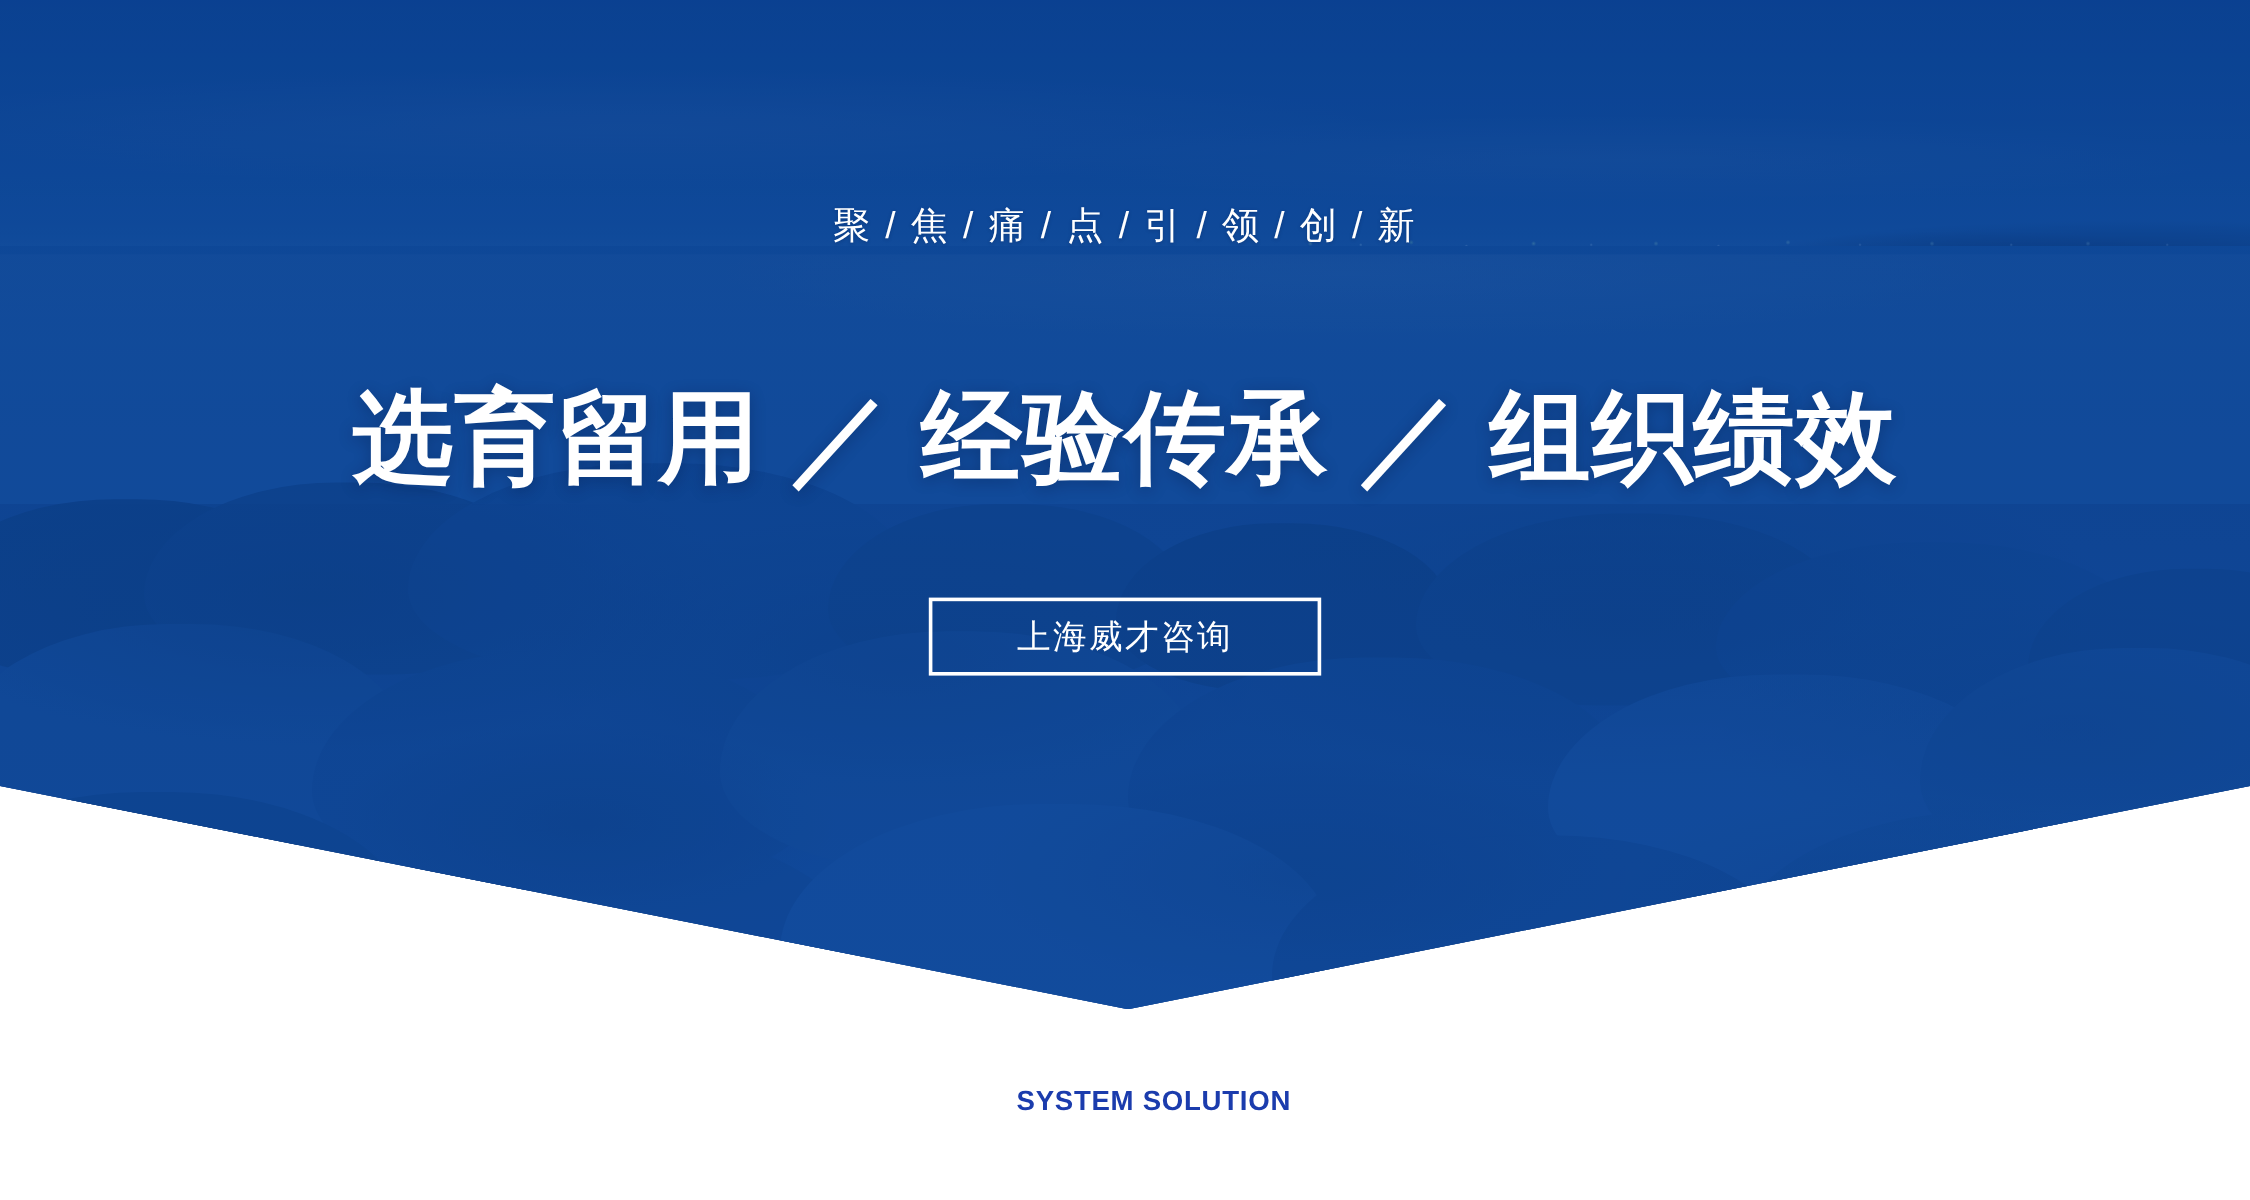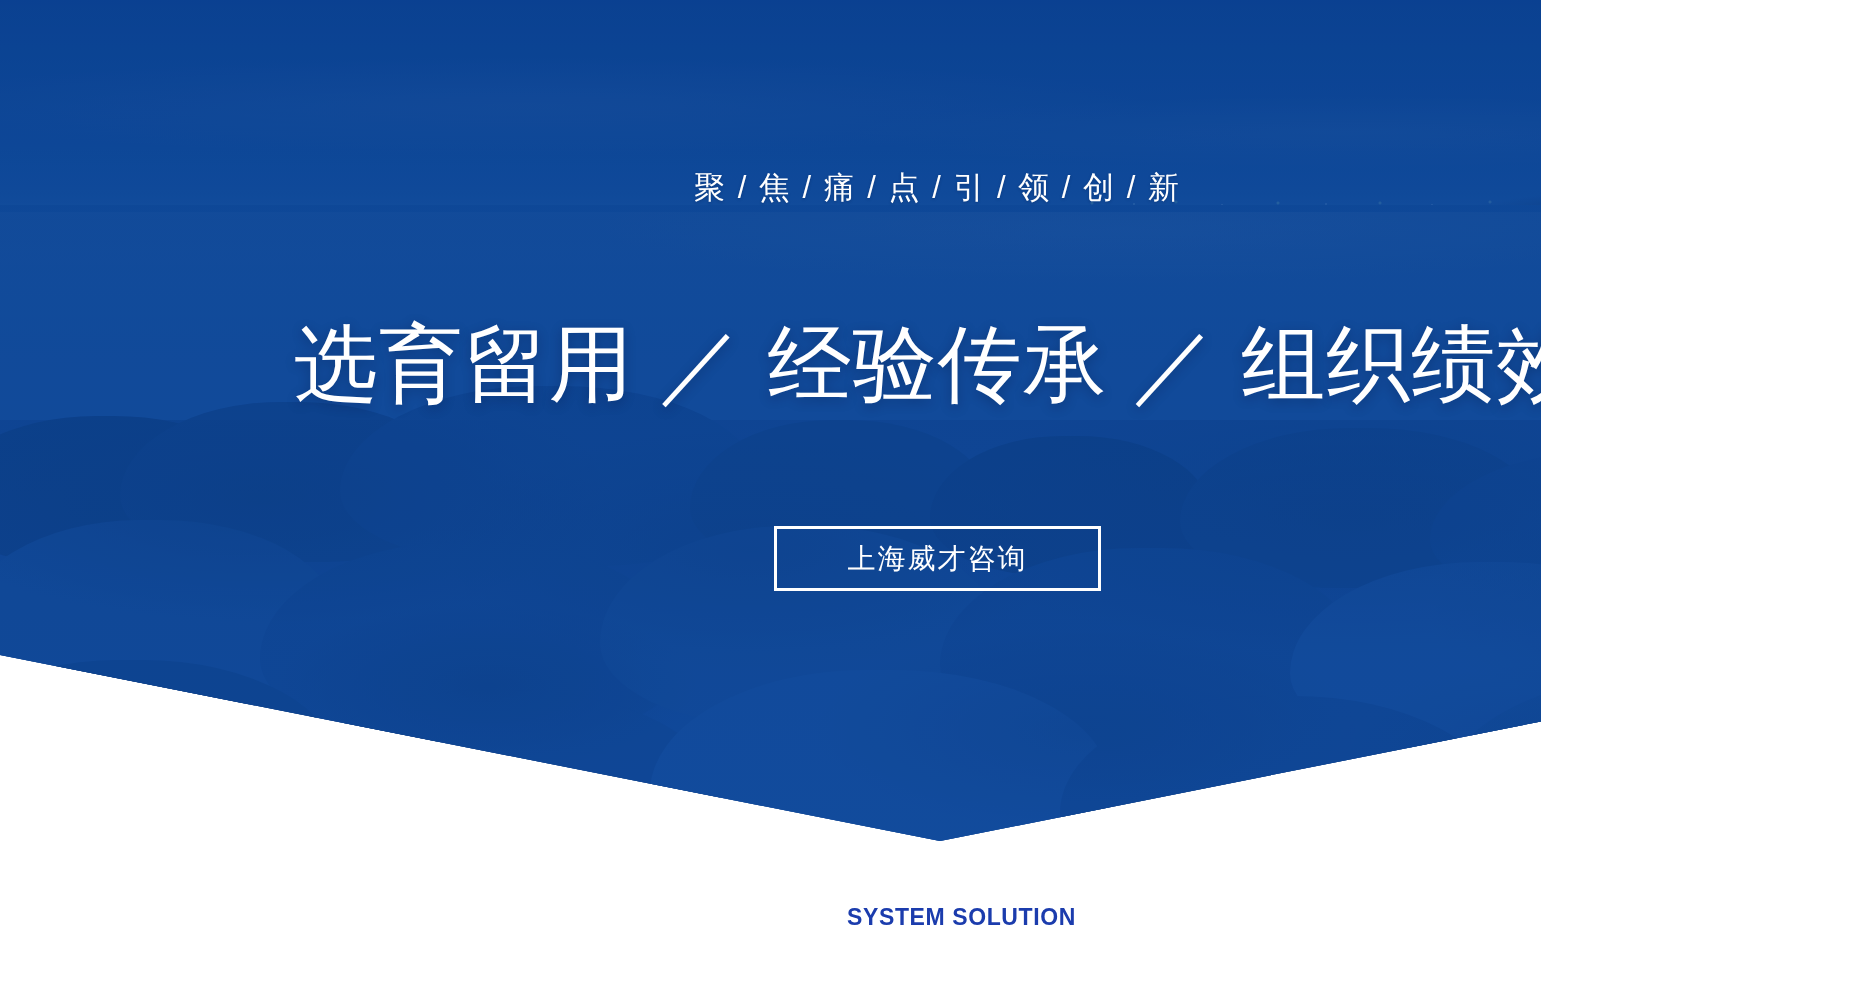--- a/index.html
+++ b/index.html
@@ -5,21 +5,21 @@
   * { margin:0; padding:0; box-sizing:border-box; }
   html, body {
     width:1875px; height:1000px;
     background:#ffffff;
     font-family:"Liberation Sans","DejaVu Sans",sans-serif;
     overflow:hidden;
   }
 
   #stage {
     position:relative;
-    width:1541px; height:1000px;
+    width:1875px; height:1000px;
     background:#ffffff;
     overflow:hidden;
   }
 
   
   .hero {
     position:absolute;
     left:0; top:0;
     width:1875px; height:841px;
     overflow:hidden;
@@ -151,30 +151,30 @@
     white-space:nowrap;
     text-shadow:0 1px 3px rgba(0,20,60,.28);
   }
 
   .title {
     position:absolute;
     left:0; right:0; top:322px;
     text-align:center;
     color:#ffffff;
     font-size:84px;
-    font-weight:normal;
+    font-weight:bold;
     line-height:1;
     letter-spacing:1px;
     white-space:nowrap;
     text-shadow:0 3px 12px rgba(0,18,54,.30);
   }
 
   .cta-wrap {
     position:absolute;
-    left:0; right:0; top:526px;
+    left:0; right:0; top:498px;
     display:flex; justify-content:center;
   }
   .cta {
     width:327px; height:65px;
     border:3px solid #ffffff;
     background:transparent;
     color:#ffffff;
     font-size:28px;
     letter-spacing:2px;
     display:flex; align-items:center; justify-content:center;

